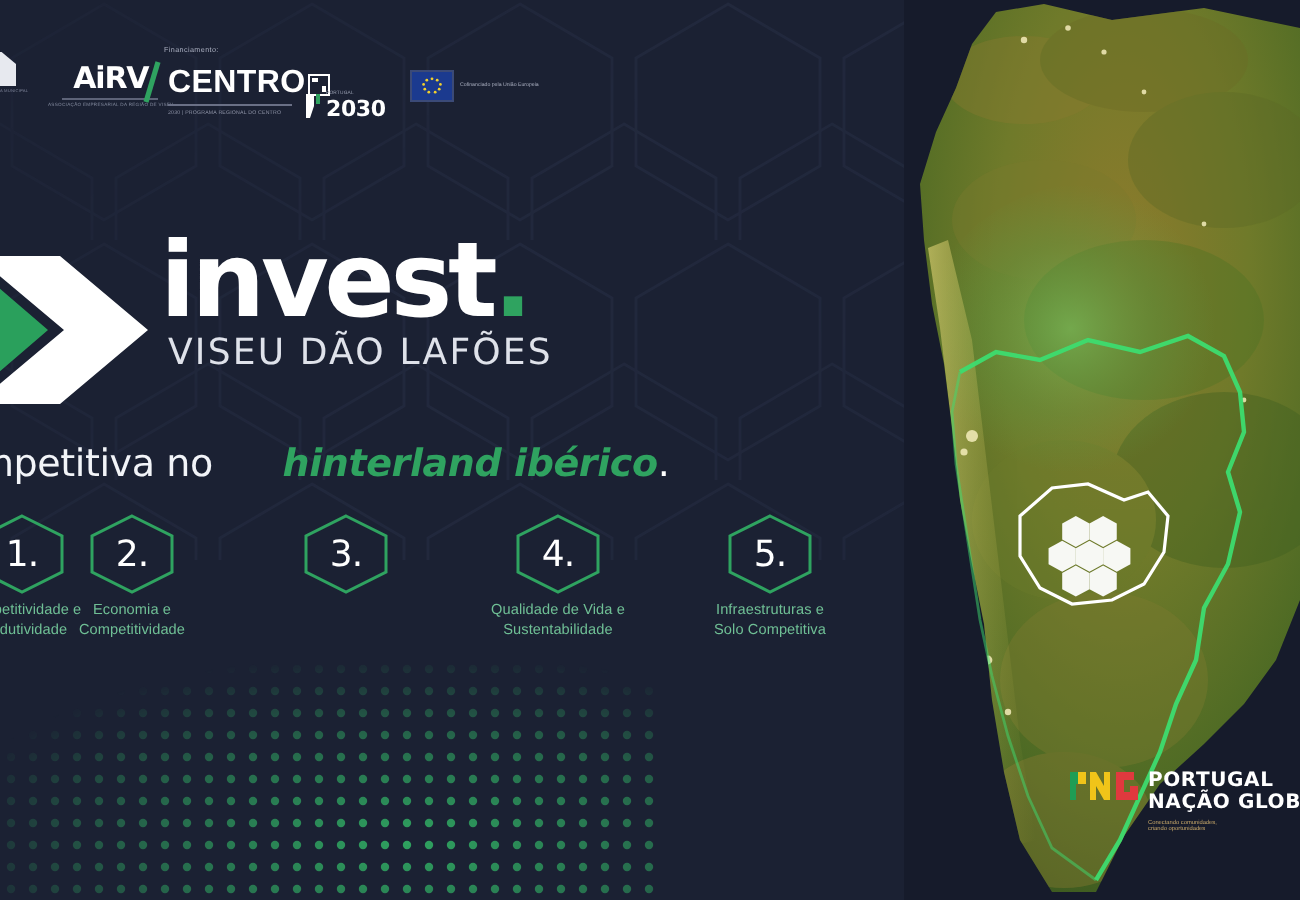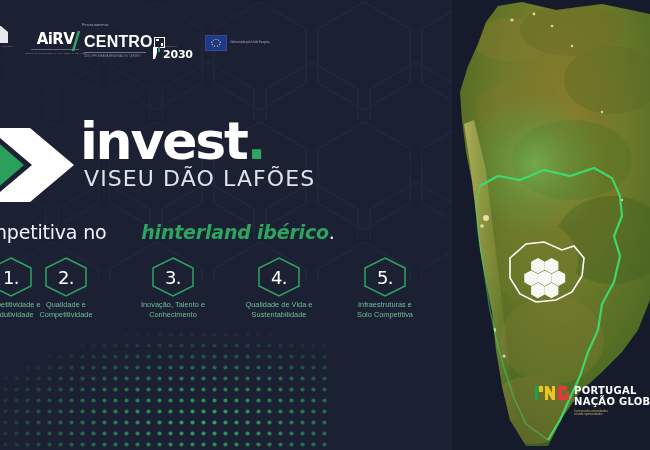--- a/index.html
+++ b/index.html
@@ -236,21 +236,21 @@
     font-size: 52px;
     font-weight: bold;
     letter-spacing: -2.2px;
     line-height: .92;
     font-family: "DejaVu Sans", sans-serif;
     white-space: nowrap;
   }
   .invest-dot { color: #2fa360; }
   .invest-sub {
     color: #dfe2ea;
-    font-size: 22px;
+    font-size: 18px;
     letter-spacing: 1.1px;
     line-height: 1;
     margin-top: 2px;
     margin-left: 4px;
     white-space: nowrap;
     font-family: "DejaVu Sans", sans-serif;
   }
 
   
   .tagline {
@@ -564,33 +564,31 @@
 Produtividade</div>
     </div>
 
     <div class="pillar" style="left:55px;">
       <div class="hex-num">
         <svg viewBox="0 0 46 42">
             <polygon points="23,2 43,12 43,30 23,40 3,30 3,12" fill="none" stroke="#2fa360" stroke-width="1.5"></polygon>
           </svg>
         <span>2.</span>
       </div>
-      <div class="pillar-label">Qualidade e
+      <div class="pillar-label">Economia e
 Competitividade</div>
     </div>
 
     <div class="pillar" style="left:162px;">
       <div class="hex-num">
         <svg viewBox="0 0 46 42">
             <polygon points="23,2 43,12 43,30 23,40 3,30 3,12" fill="none" stroke="#2fa360" stroke-width="1.5"></polygon>
           </svg>
         <span>3.</span>
       </div>
-      <div class="pillar-label">Inovação, Talento e
-Conhecimento</div>
     </div>
 
     <div class="pillar" style="left:268px;">
       <div class="hex-num">
         <svg viewBox="0 0 46 42">
             <polygon points="23,2 43,12 43,30 23,40 3,30 3,12" fill="none" stroke="#2fa360" stroke-width="1.5"></polygon>
           </svg>
         <span>4.</span>
       </div>
       <div class="pillar-label">Qualidade de Vida e

